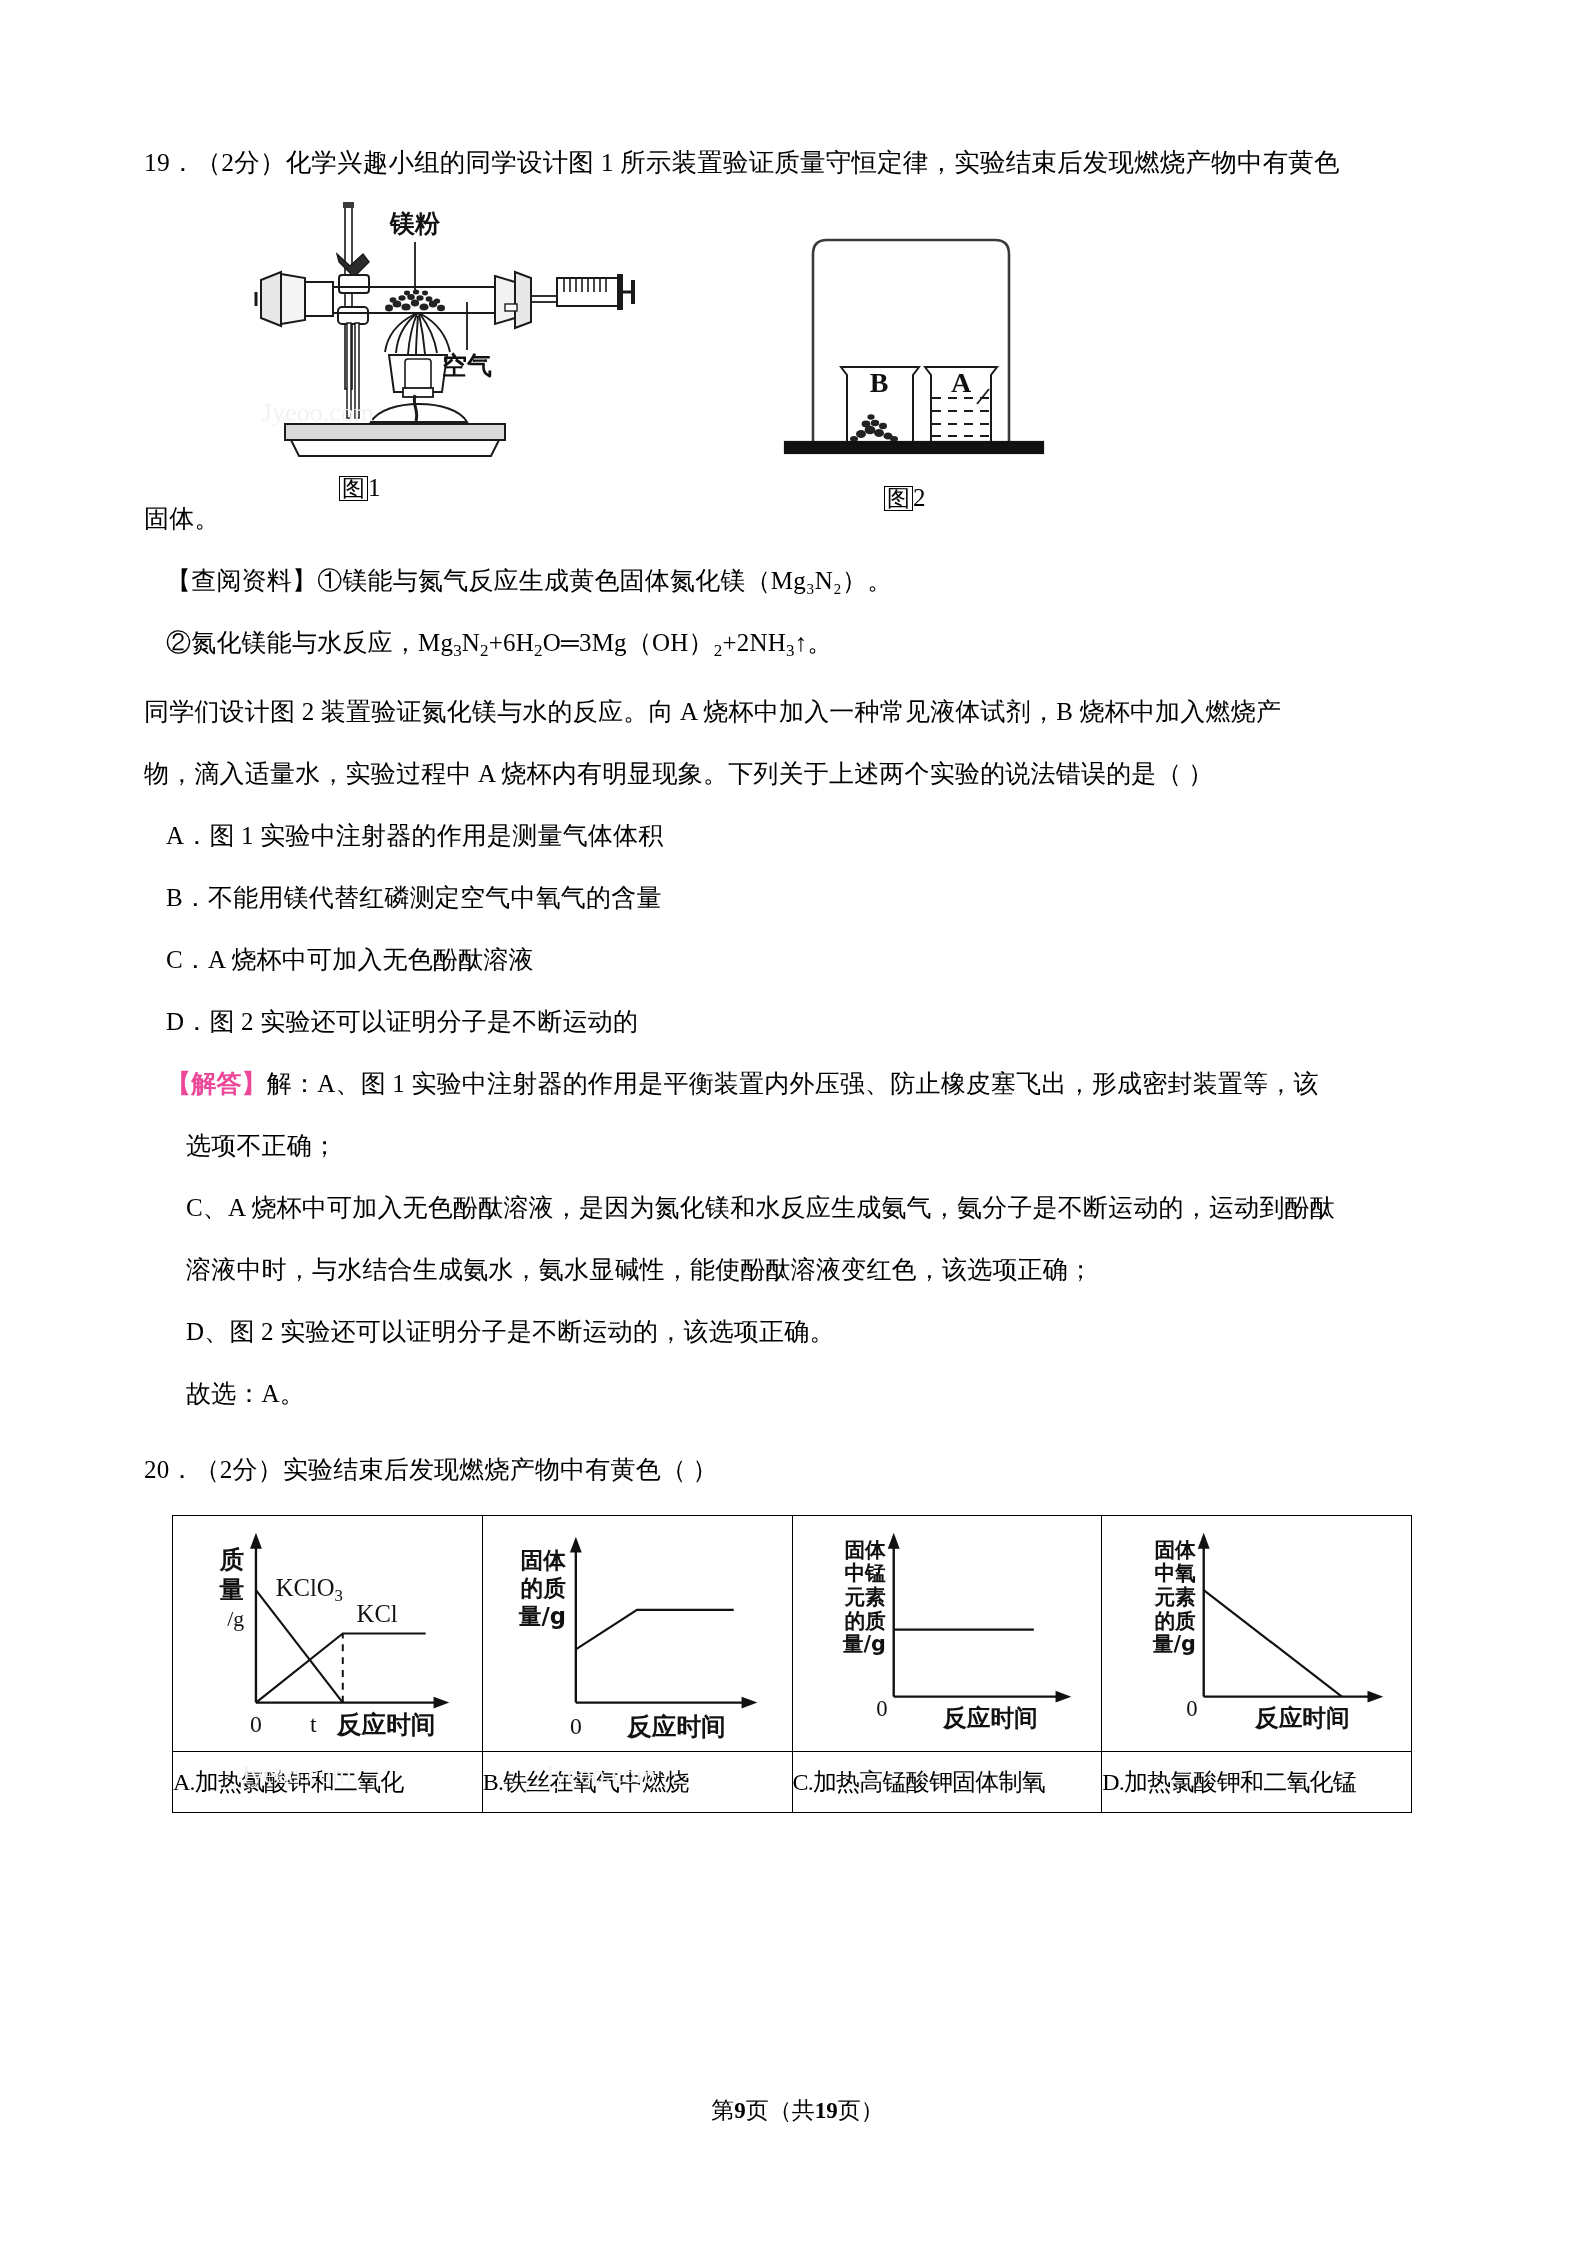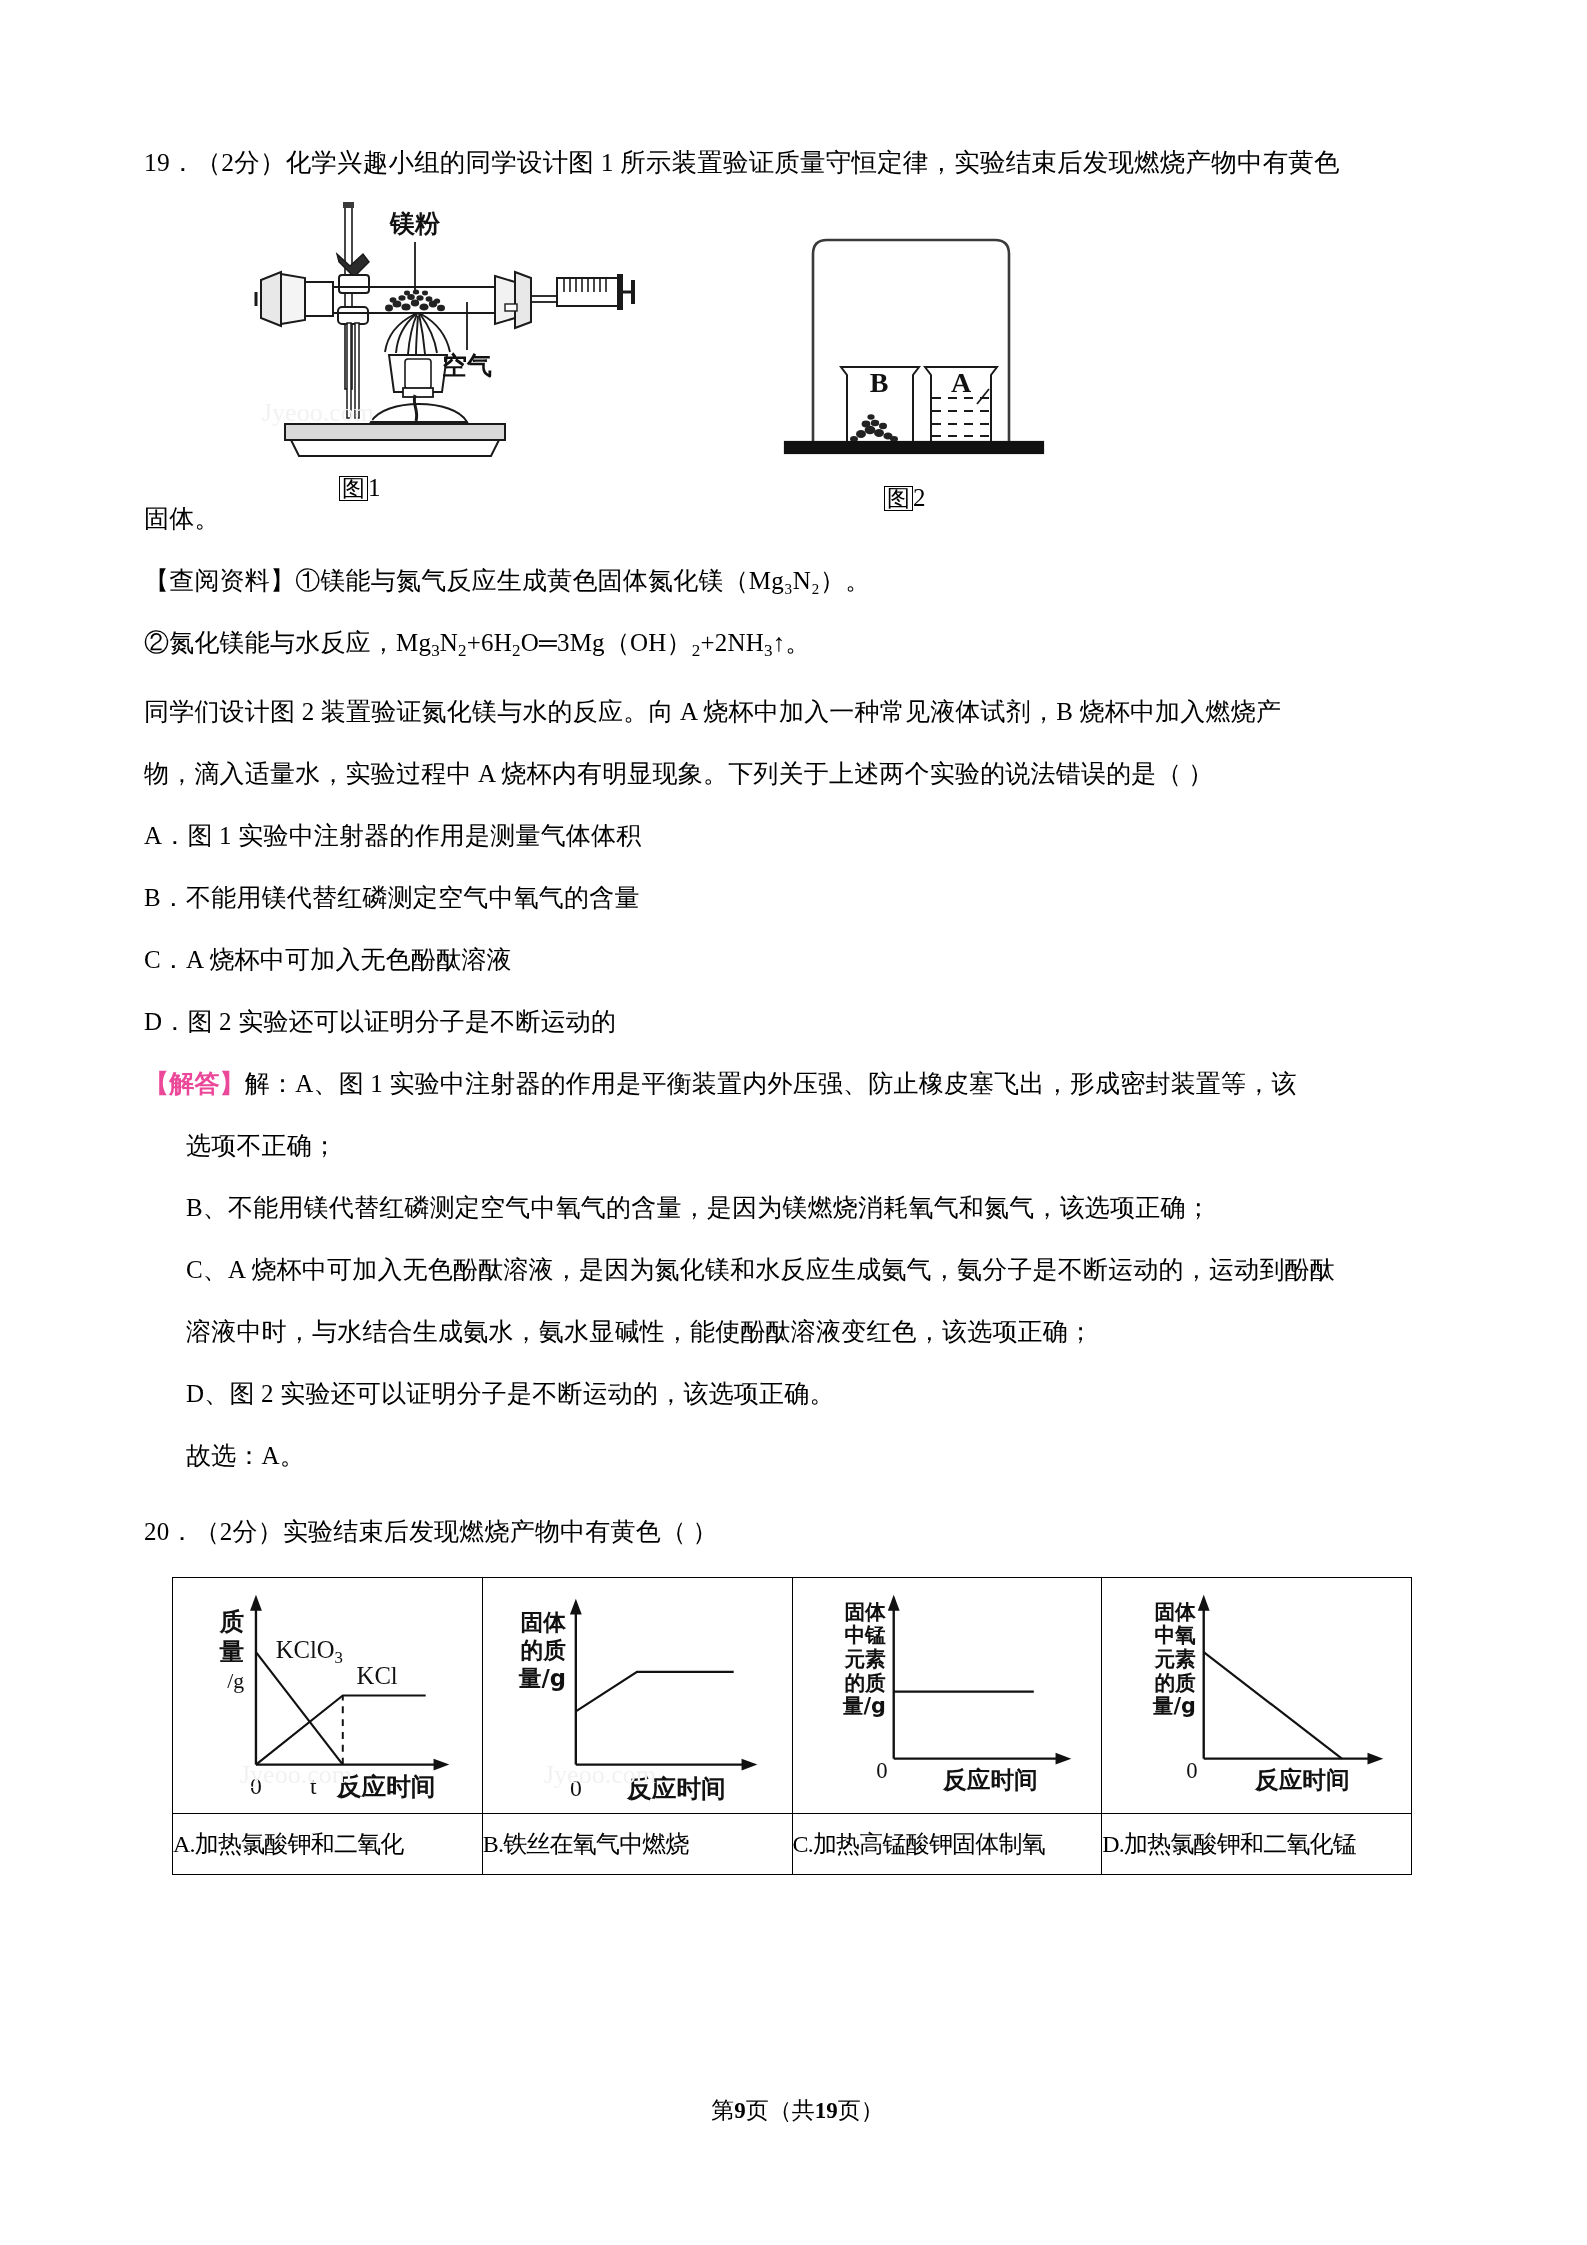--- a/index.html
+++ b/index.html
@@ -27,21 +27,21 @@
     font-size:25.5px;
     line-height:1.0;
     white-space:nowrap;
     letter-spacing:0.2px;
   }
   .para{
     font-size:25px;
     line-height:62px;
     letter-spacing:0.2px;
   }
-  .indent1{}
+  .indent1{margin-left:22px;}
   .indent2{margin-left:42px;}
   sub{font-size:0.68em;vertical-align:-0.28em;}
   .blue{color:#ec4899;font-weight:bold;}
   .nowrap{white-space:nowrap;}
 
   
   .figs{
     position:relative;
     height:300px;
     margin-top:16px;
@@ -281,21 +281,20 @@
 
     <div class="para indent1">A．图 1 实验中注射器的作用是测量气体体积</div>
     <div class="para indent1">B．不能用镁代替红磷测定空气中氧气的含量</div>
     <div class="para indent1">C．A 烧杯中可加入无色酚酞溶液</div>
     <div class="para indent1">D．图 2 实验还可以证明分子是不断运动的</div>
 
     <div class="para indent1">
       <span class="blue">【解答】</span><span>解：A、图 1 实验中注射器的作用是平衡装置内外压强、防止橡皮塞飞出，形成密封装置等，该</span>
     </div>
     <div class="para indent2">选项不正确；</div>
-    <div class="para indent2">B、不能用镁代替红磷测定空气中氧气的含量，是因为镁燃烧消耗氧气和氮气，该选项正确；</div>
     <div class="para indent2">C、A 烧杯中可加入无色酚酞溶液，是因为氮化镁和水反应生成氨气，氨分子是不断运动的，运动到酚酞</div>
     <div class="para indent2">溶液中时，与水结合生成氨水，氨水显碱性，能使酚酞溶液变红色，该选项正确；</div>
     <div class="para indent2">D、图 2 实验还可以证明分子是不断运动的，该选项正确。</div>
     <div class="para indent2">故选：A。</div>
 
     <div class="para" style="margin-top:14px;">
       <span>20</span><span>．</span><span>（2分）</span><span>实验结束后发现燃烧产物中有黄色（        ）</span>
     </div>
 
     <table class="q20table">

